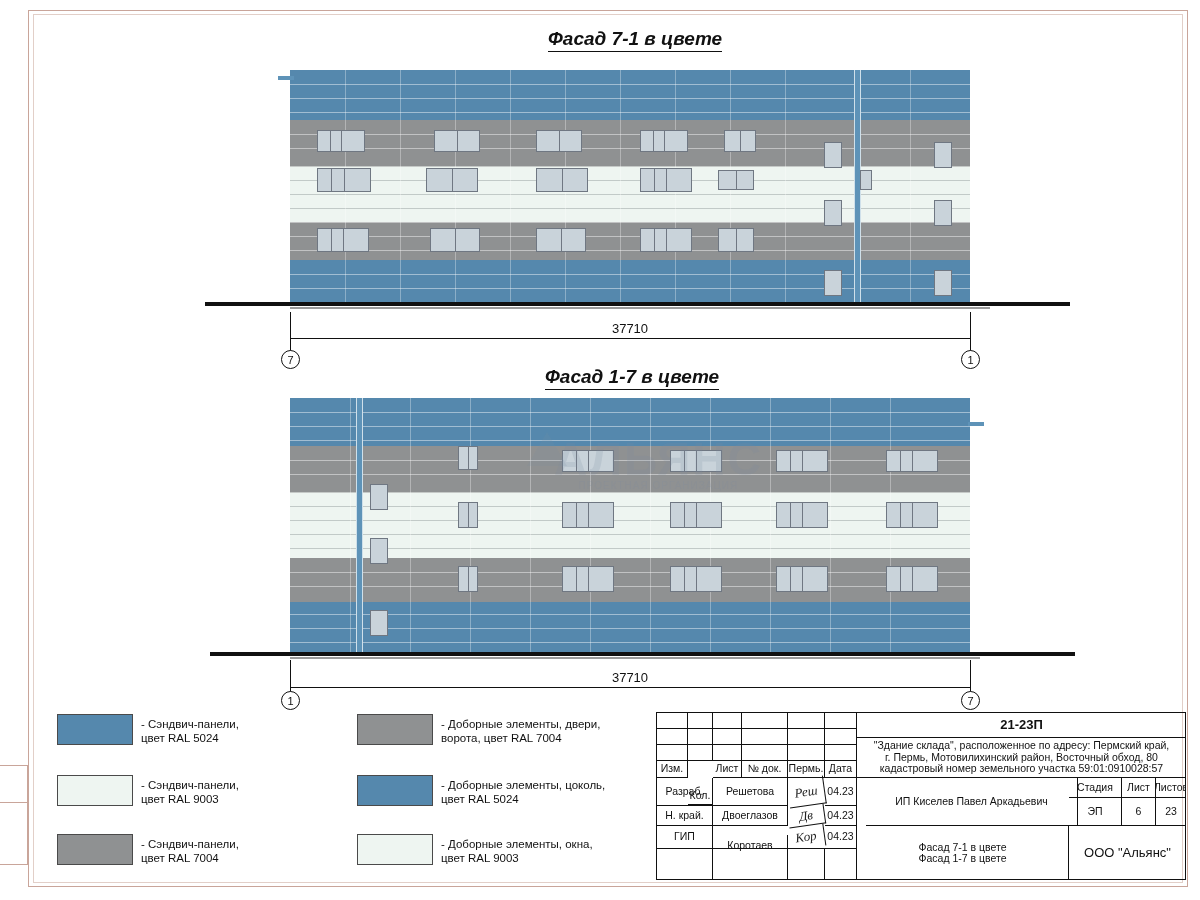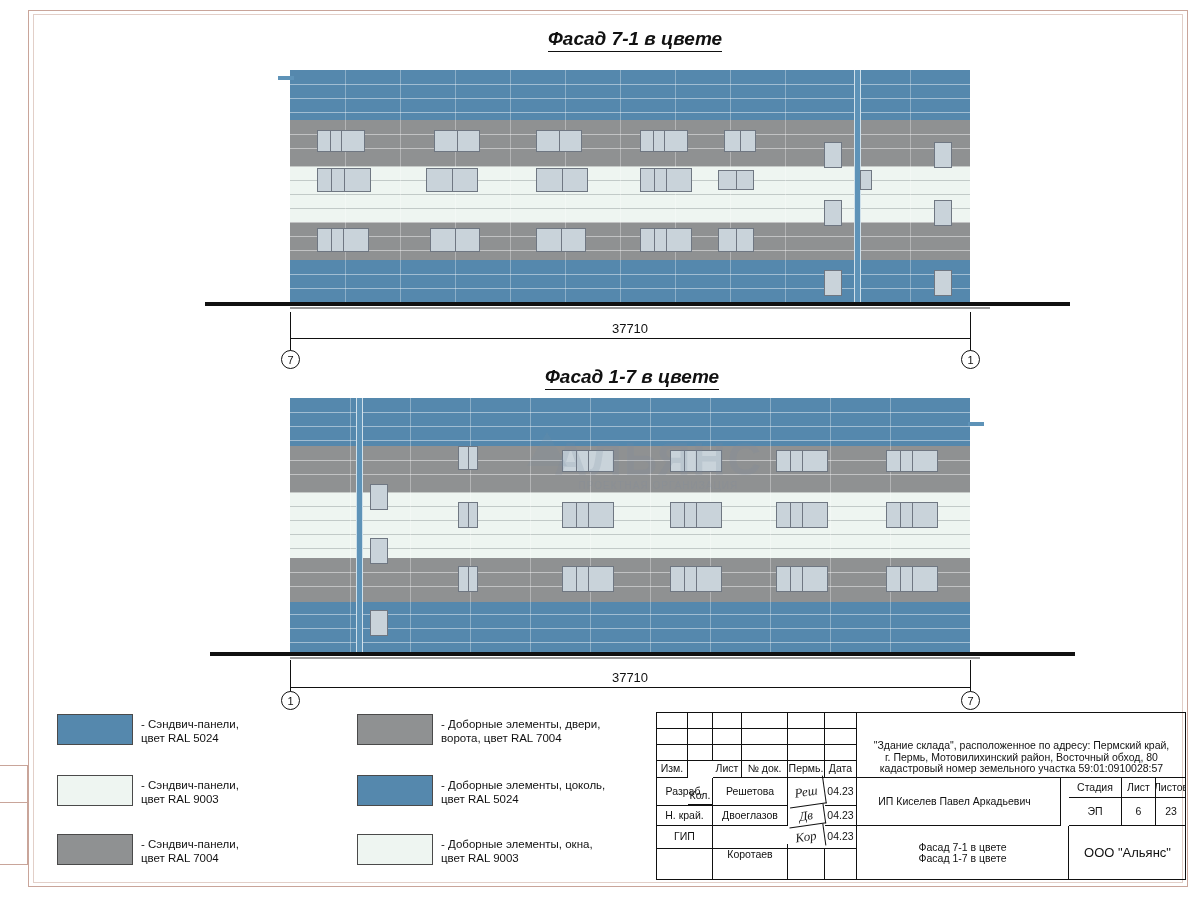--- a/index.html
+++ b/index.html
@@ -471,34 +471,35 @@
     <div class="cell br bb" style="left:56px; top:65px; width:75px; height:28px;">Решетова</div>
     <div class="cell br bb sig" style="left:131px; top:65px; width:37px; height:28px;">Реш</div>
     <div class="cell br bb" style="left:168px; top:65px; width:32px; height:28px;">04.23</div>
 
     <div class="cell br bb" style="left:0; top:93px; width:56px; height:20px;">Н. край.</div>
     <div class="cell br bb" style="left:56px; top:93px; width:75px; height:20px;">Двоеглазов</div>
     <div class="cell br bb sig" style="left:131px; top:93px; width:37px; height:20px;">Дв</div>
     <div class="cell br bb" style="left:168px; top:93px; width:32px; height:20px;">04.23</div>
 
     <div class="cell br" style="left:0; top:113px; width:56px; height:22px;">ГИП</div>
-    <div class="cell br" style="left:56px; top:131px; width:75px; height:22px;text-align:center;">Коротаев</div>
+    <div class="cell br" style="left:56px; top:122px; width:75px; height:22px;text-align:center;">Коротаев</div>
     <div class="cell br sig" style="left:131px; top:113px; width:37px; height:22px;">Кор</div>
     <div class="cell br" style="left:168px; top:113px; width:32px; height:22px;">04.23</div>
 
     <div class="cell br bt" style="left:0; top:135px; width:56px; height:32px;"></div>
     <div class="cell br bt" style="left:56px; top:135px; width:75px; height:32px;"></div>
     <div class="cell br bt" style="left:131px; top:135px; width:37px; height:32px;"></div>
     <div class="cell br bt" style="left:168px; top:135px; width:32px; height:32px;"></div>
 
+    <div class="cell bb big bold" style="left:200px; top:0; width:329px; height:25px;">21-23П</div>
     <div class="cell bb" style="left:200px; top:25px; width:329px; height:40px; padding:0 4px; white-space:pre-line;">"Здание склада", расположенное по адресу: Пермский край,
 г. Пермь, Мотовилихинский район, Восточный обход, 80
 кадастровый номер земельного участка 59:01:0910028:57</div>
 
-    <div class="cell br bb" style="left:192px; top:65px; width:212px; height:48px;">ИП Киселев Павел Аркадьевич</div>
+    <div class="cell br bb" style="left:209px; top:65px; width:212px; height:48px;">ИП Киселев Павел Аркадьевич</div>
 
     <div class="cell br bb" style="left:412px; top:65px; width:53px; height:20px;">Стадия</div>
     <div class="cell br bb" style="left:465px; top:65px; width:34px; height:20px;">Лист</div>
     <div class="cell bb" style="left:499px; top:65px; width:30px; height:20px;">Листов</div>
 
     <div class="cell br bb" style="left:412px; top:85px; width:53px; height:28px;">ЭП</div>
     <div class="cell br bb" style="left:465px; top:85px; width:34px; height:28px;">6</div>
     <div class="cell bb" style="left:499px; top:85px; width:30px; height:28px;">23</div>
 
     <div class="cell br" style="left:200px; top:113px; width:212px; height:54px; white-space:pre-line;">Фасад 7-1 в цвете

